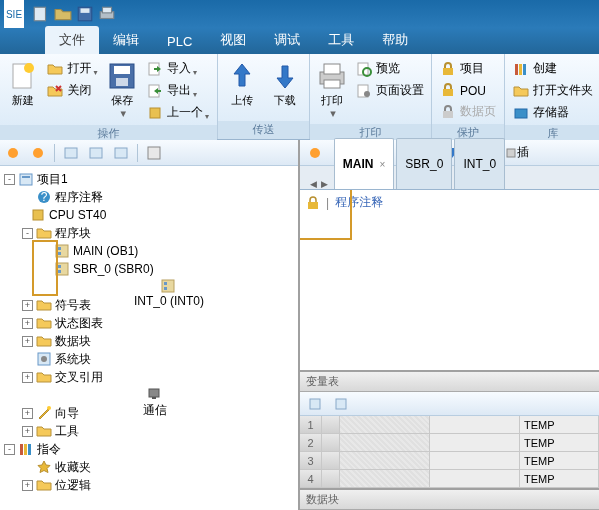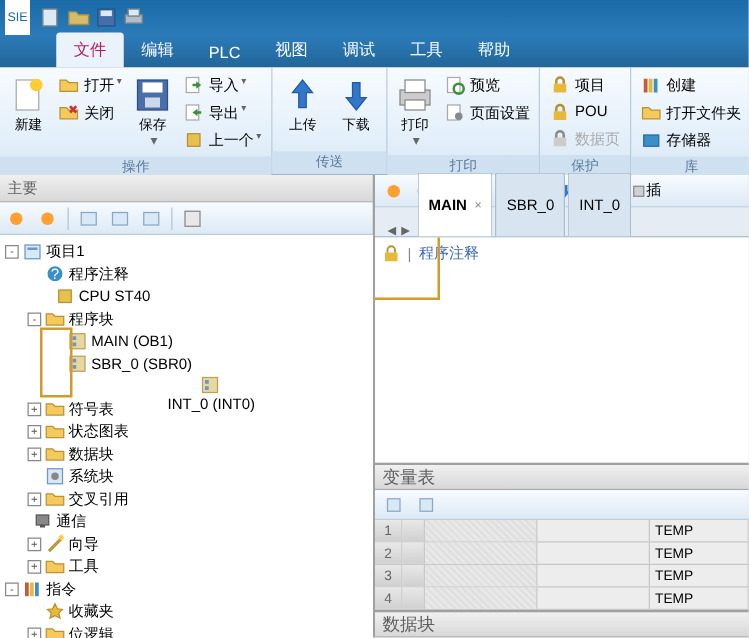--- a/index.html
+++ b/index.html
@@ -2,30 +2,30 @@
 <html><head>
 <meta charset="utf-8">
 <style>
 *{box-sizing:border-box;margin:0;padding:0;font-family:"Microsoft YaHei",sans-serif;font-size:12px;user-select:none}
 body{width:599px;height:510px;background:#e8e8e8;overflow:hidden;display:flex;flex-direction:column}
 .titlebar{height:28px;background:linear-gradient(#1a6aa8,#2b7bb9);display:flex;align-items:center;padding:0 4px}
 .app-icon{width:20px;height:32px;background:#fff;border-radius:2px;margin-right:6px;display:flex;align-items:center;justify-content:center;color:#1a6aa8;font-size:10px;font-weight:normal}
 .qat-btn{width:18px;height:18px;margin:0 2px;cursor:pointer;opacity:.85}
 .ribbon-tabs{height:26px;background:linear-gradient(#2b7bb9,#226699);display:flex;align-items:flex-end;padding-left:45px}
 .tab{padding:5px 14px;color:#fff;cursor:pointer;border-radius:3px 3px 0 0;font-size:13px}
-.tab.active{background:#eaf3fb;color:#be185d}
+.tab.active{background:#eaf3fb;color:#404040}
 .ribbon{height:86px;background:linear-gradient(#f7fbff,#d9e9f7);border-bottom:1px solid #9ab5cf;display:flex}
 .group{display:flex;flex-direction:column;border-right:1px solid #b8cde0;padding:2px 4px 0}
 .group-label{text-align:center;color:#5a7a9a;font-size:11px;padding:1px 0 2px;background:#cfe1f0;margin:0 -4px}
 .group-body{flex:1;display:flex;align-items:flex-start;gap:2px;padding:2px 0}
 .big-btn{display:flex;flex-direction:column;align-items:center;width:42px;padding:2px;cursor:pointer;border-radius:3px}
 .big-btn .ic{width:32px;height:32px;margin-bottom:2px}
 .big-btn span{font-size:11px;line-height:13px;text-align:center}
 .small-col{display:flex;flex-direction:column;gap:1px}
-.small-btn{display:flex;align-items:flex-start;padding:2px 4px;cursor:pointer;border-radius:2px;font-size:11px;white-space:nowrap}
+.small-btn{display:flex;align-items:flex-end;padding:2px 4px;cursor:pointer;border-radius:2px;font-size:11px;white-space:nowrap}
 .small-btn .ic{width:16px;height:16px;margin-right:4px}
 .dd{margin-left:2px;font-size:8px;color:#666}
 .content{flex:1;display:flex;min-height:0}
 .left-pane{width:300px;display:flex;flex-direction:column;border-right:2px solid #a0a0a0}
 .pane-header{height:22px;background:linear-gradient(#f0f0f0,#d8d8d8);border-bottom:1px solid #aaa;display:flex;align-items:center;padding:0 6px;color:#606060;font-size:11px}
 .pane-toolbar{height:26px;background:linear-gradient(#f7fbff,#dde9f5);border-bottom:1px solid #b8cde0;display:flex;align-items:center;padding:0 2px;gap:3px}
 .tb-btn{width:22px;height:22px;cursor:pointer;display:flex;align-items:center;justify-content:center;border-radius:2px}
 .tb-sep{width:1px;height:18px;background:#b0c5d8;margin:0 2px}
 .tree{flex:1;background:#fff;overflow:auto;padding:4px 0}
 .tree-node{display:flex;align-items:center;height:18px;cursor:pointer;white-space:nowrap}
@@ -39,21 +39,21 @@
 .editor-tabs{height:24px;background:#e5ecf3;border-bottom:1px solid #9ab5cf;display:flex;align-items:flex-end;padding-left:4px}
 .ed-nav{display:flex;align-items:center;padding:0 4px}
 .ed-nav span{font-size:9px;color:#666;padding:0 2px;cursor:pointer}
 .ed-tab{padding:18px 8px;background:#d8e5f0;border:1px solid #a8bdd0;border-bottom:none;margin-right:2px;cursor:pointer;font-size:11px;border-radius:2px 2px 0 0;display:flex;align-items:center}
 .ed-tab.active{background:#fff}
 .ed-tab .close{margin-left:6px;font-size:10px;color:#888}
 .editor{flex:1;background:#fff;position:relative;overflow:auto;min-height:120px}
 .editor-content{position:relative;padding:0}
 .rung-header{display:flex;align-items:center;padding:4px 6px;gap:6px}
 .var-panel{border-top:2px solid #a0a0a0}
-.var-header{height:20px;background:linear-gradient(#f0f0f0,#d8d8d8);border-bottom:1px solid #aaa;display:flex;align-items:center;padding:0 6px;color:#606060;font-size:14px}
+.var-header{height:20px;background:linear-gradient(#f0f0f0,#d8d8d8);border-bottom:1px solid #aaa;display:flex;align-items:center;padding:0 6px;color:#606060;font-size:11px}
 .var-toolbar{height:24px;background:linear-gradient(#f7fbff,#dde9f5);border-bottom:1px solid #b8cde0;display:flex;align-items:center;padding:0 4px;gap:4px}
 .var-table{background:#ededed}
 .var-row{display:flex;height:18px;border-bottom:1px solid #c8c8c8}
 .var-row.header{background:linear-gradient(#e8e8e8,#d0d0d0);font-weight:normal}
 .var-cell{border-right:1px solid #c8c8c8;padding:0 4px;display:flex;align-items:center;font-size:11px;overflow:hidden}
 .vc-num{width:22px;background:linear-gradient(#e8e8e8,#d0d0d0);justify-content:center;color:#666}
 .vc-marg{width:18px;background:linear-gradient(#e8e8e8,#d0d0d0)}
 .vc-addr{width:90px;background:repeating-linear-gradient(45deg,#e0e0e0,#e0e0e0 2px,#e8e8e8 2px,#e8e8e8 4px)}
 .vc-sym{width:90px}
 .vc-type{flex:1}
@@ -254,23 +254,20 @@
           </div>
       </div>
     </div>
     <div class="group-label">库</div>
   </div>
 </div>
 
 <div class="content">
 
   <div class="left-pane">
-    <div class="pane-header">
-        <span>主要</span>
-      </div>
     <div class="pane-toolbar">
       <div class="tb-btn">
           <svg width="16" height="16" viewBox="0 0 16 16">
             <circle cx="8" cy="8" r="5" fill="#ffa030"></circle>
           </svg>
         </div>
       <div class="tb-btn">
           <svg width="16" height="16" viewBox="0 0 16 16">
             <circle cx="8" cy="8" r="5" fill="#ffa030"></circle>
           </svg>
@@ -314,21 +311,21 @@
           <div class="tree-node" style="padding-left: 22px;">
             <div class="exp empty"></div>
             <div class="tic">
               <svg width="16" height="16" viewBox="0 0 16 16">
                 <circle cx="8" cy="8" r="6" fill="#3a8fc8"></circle>
                 <text x="8" y="12" text-anchor="middle" fill="#fff" font-size="10">?</text>
               </svg>
             </div>
             <span>程序注释</span>
           </div>
-          <div class="tree-node" style="padding-left: 30px;">
+          <div class="tree-node" style="padding-left: 16px;">
             <div class="exp empty"></div>
             <div class="tic">
               <svg width="16" height="16" viewBox="0 0 16 16">
                 <rect x="3" y="3" width="10" height="10" fill="#e8c050" stroke="#b89030"></rect>
               </svg>
             </div>
             <span>CPU ST40</span>
           </div>
           <div class="tree-node" style="padding-left: 22px;">
             <div class="exp">-</div>
@@ -411,21 +408,21 @@
           </div>
           <div class="tree-node" style="padding-left: 22px;">
             <div class="exp">+</div>
             <div class="tic">
               <svg width="16" height="16" viewBox="0 0 16 16">
                 <path d="M1 4h5l2 2h7v7H1z" fill="#f5c95a" stroke="#b8923a"></path>
               </svg>
             </div>
             <span>交叉引用</span>
           </div>
-          <div class="tree-node" style="padding-left: 12px;">
+          <div class="tree-node" style="padding-left: 12px; flex-direction: column;">
             <div class="exp empty"></div>
             <div class="tic">
               <svg width="16" height="16" viewBox="0 0 16 16">
                 <rect x="3" y="3" width="10" height="8" fill="#888" stroke="#555"></rect>
                 <rect x="6" y="11" width="4" height="2" fill="#555"></rect>
               </svg>
             </div>
             <span>通信</span>
           </div>
           <div class="tree-node" style="padding-left: 22px;">

